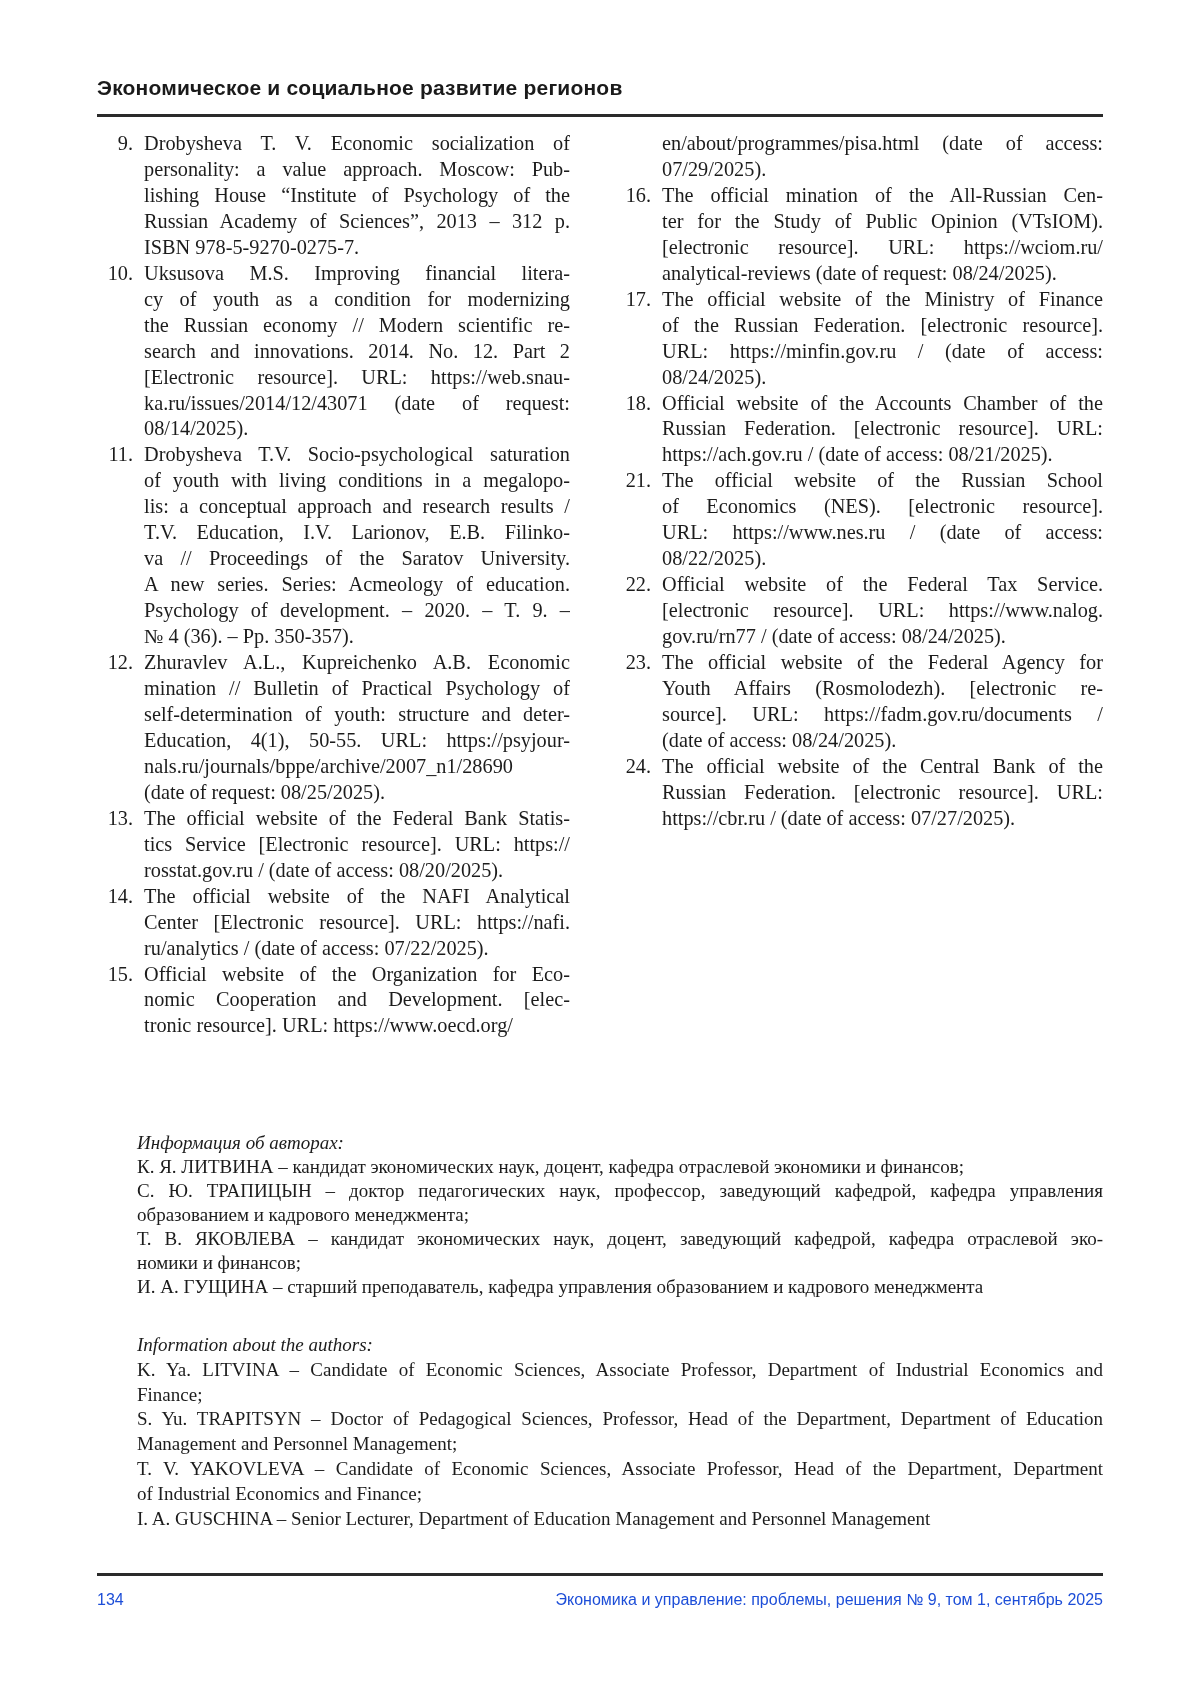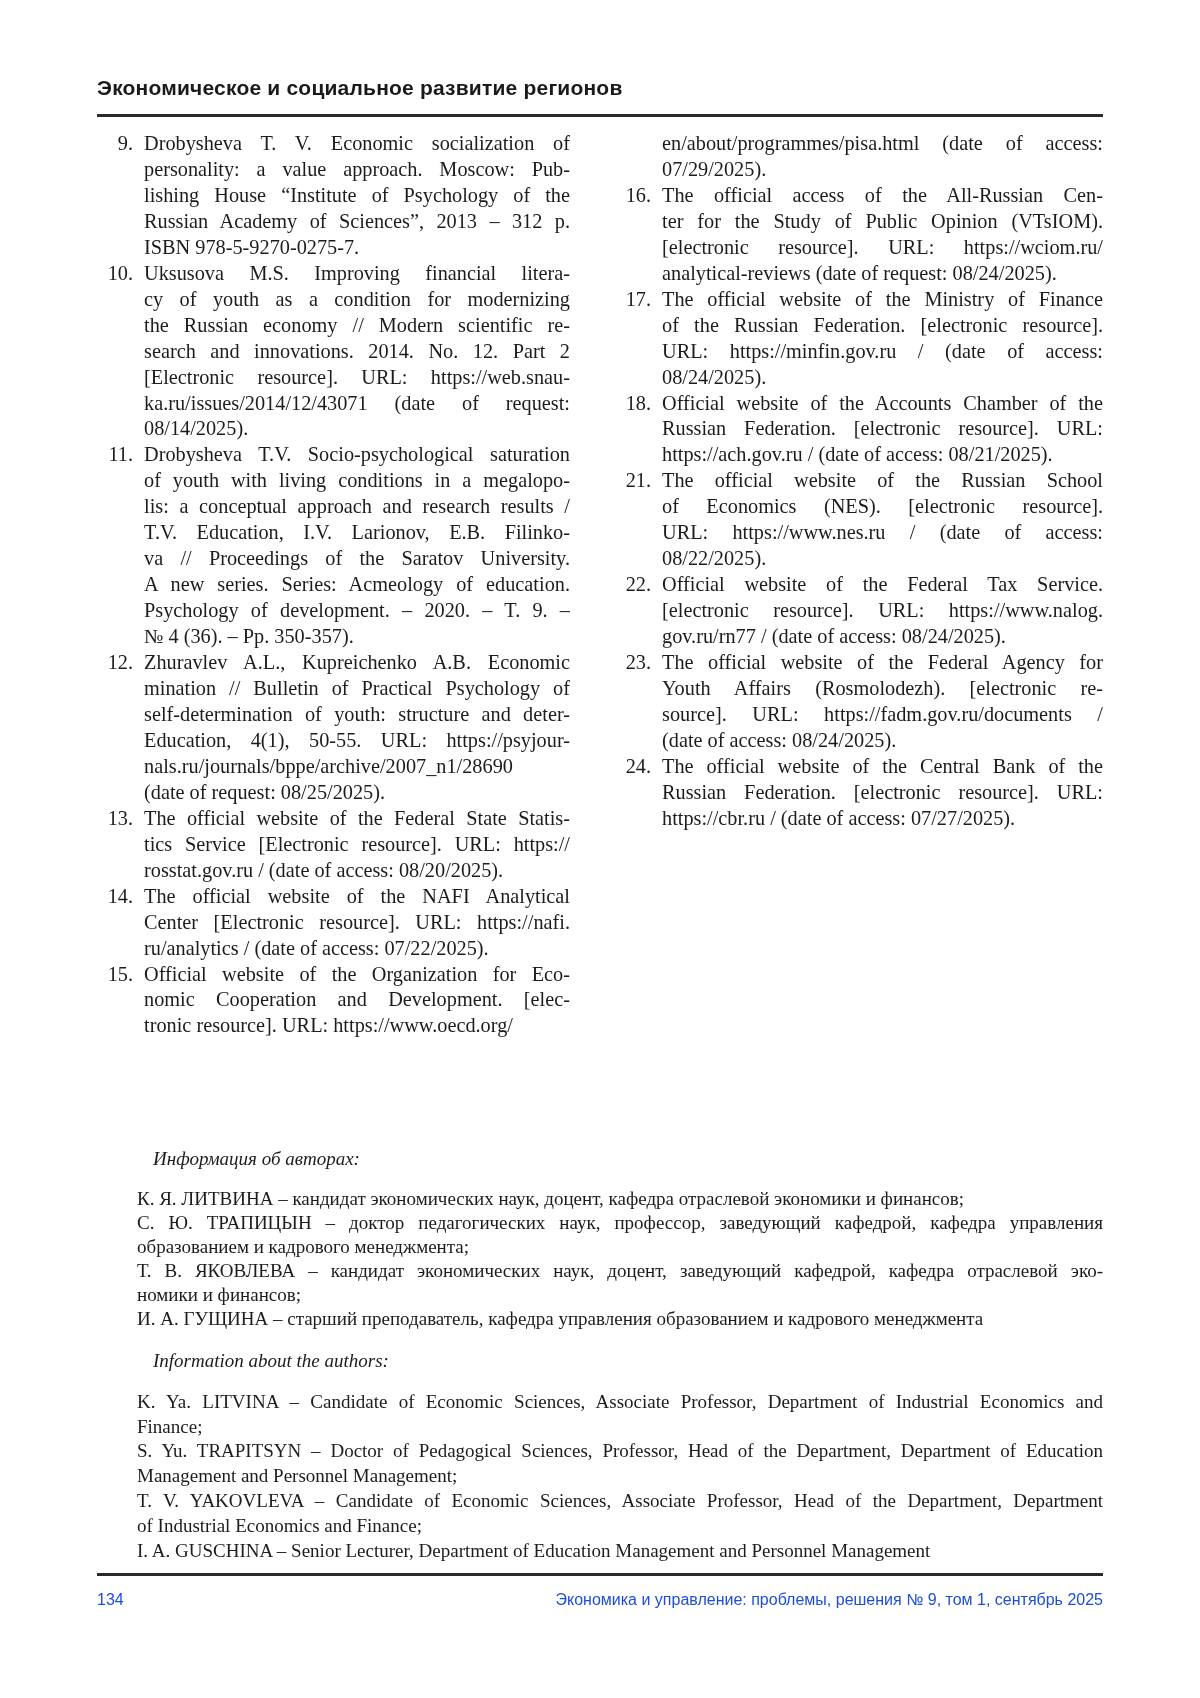--- a/index.html
+++ b/index.html
@@ -37,21 +37,21 @@
 
   .jline { text-align:justify; text-align-last:justify; white-space:normal; }
   .jline.last { text-align-last:auto; }
 
   .authors {
     position:absolute; left:137px; width:966px;
     font-size:19px; color:#1c1c1c;
   }
   .authors-ru { top:1131px; line-height:24px; }
   .authors-en { top:1333px; line-height:24.8px; }
-  .authors-heading { font-style:italic; margin:16px; font-weight:normal; font-size:19px; }
+  .authors-heading { font-style:italic; margin:0; font-weight:normal; font-size:19px; }
   .author-entry { margin:0; }
 
   .footer-text {
     position:absolute; top:1591px;
     font-family:"Liberation Sans", sans-serif;
     font-size:16px; color:#1d4ed8;
   }
   .footer-page { left:97px; }
   .footer-journal { right:97px; text-align:right; }
 </style>
@@ -107,21 +107,21 @@
             <div class="jline">mination // Bulletin of Practical Psychology of</div>
             <div class="jline">self-determination of youth: structure and deter-</div>
             <div class="jline">Education, 4(1), 50-55. URL: https://psyjour-</div>
             <div class="jline">nals.ru/journals/bppe/archive/2007_n1/28690</div>
             <div class="jline last">(date of request: 08/25/2025).</div>
           </div>
         </div>
         <div class="ref">
           <div class="ref-num">13.</div>
           <div class="ref-body">
-            <div class="jline">The official website of the Federal State Statis-</div>
+            <div class="jline">The official website of the Federal Bank Statis-</div>
             <div class="jline">tics Service [Electronic resource]. URL: https://</div>
             <div class="jline last">rosstat.gov.ru / (date of access: 08/20/2025).</div>
           </div>
         </div>
         <div class="ref">
           <div class="ref-num">14.</div>
           <div class="ref-body">
             <div class="jline">The official website of the NAFI Analytical</div>
             <div class="jline">Center [Electronic resource]. URL: https://nafi.</div>
             <div class="jline last">ru/analytics / (date of access: 07/22/2025).</div>
@@ -140,21 +140,21 @@
         <div class="ref">
           <div class="ref-num"></div>
           <div class="ref-body">
             <div class="jline">en/about/programmes/pisa.html (date of access:</div>
             <div class="jline last">07/29/2025).</div>
           </div>
         </div>
         <div class="ref">
           <div class="ref-num">16.</div>
           <div class="ref-body">
-            <div class="jline">The official access of the All-Russian Cen-</div>
+            <div class="jline">The official mination of the All-Russian Cen-</div>
             <div class="jline">ter for the Study of Public Opinion (VTsIOM).</div>
             <div class="jline">[electronic resource]. URL: https://wciom.ru/</div>
             <div class="jline last">analytical-reviews (date of request: 08/24/2025).</div>
           </div>
         </div>
         <div class="ref">
           <div class="ref-num">17.</div>
           <div class="ref-body">
             <div class="jline">The official website of the Ministry of Finance</div>
             <div class="jline">of the Russian Federation. [electronic resource].</div>

